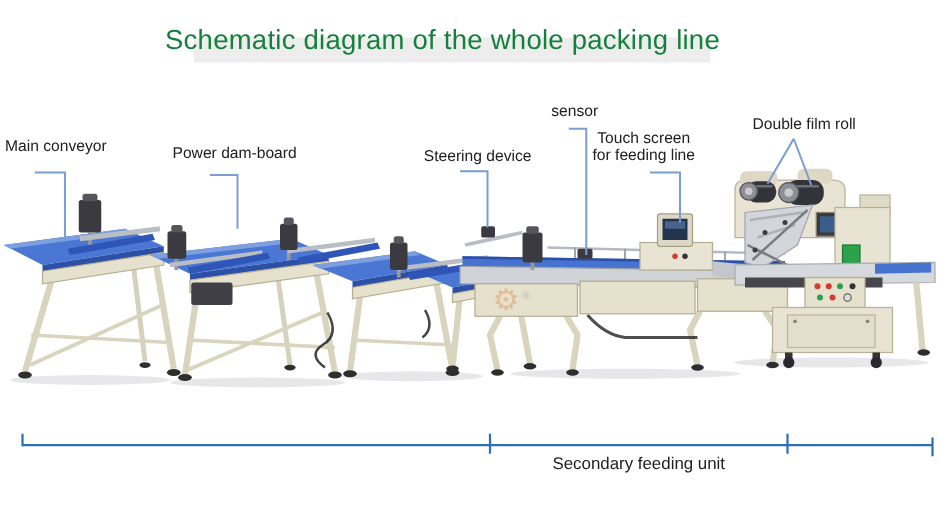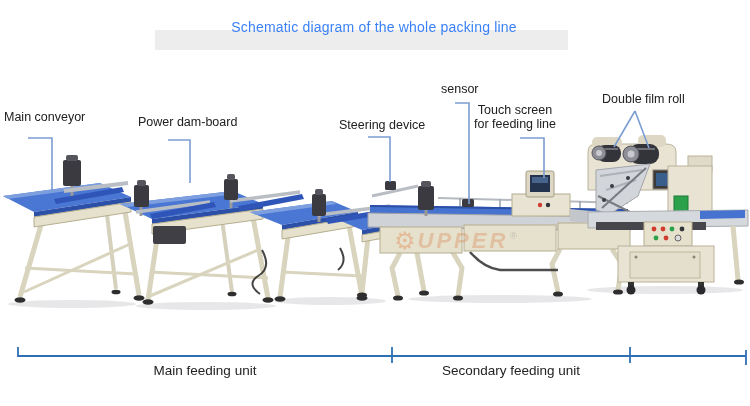--- a/index.html
+++ b/index.html
@@ -3,22 +3,22 @@
 <meta charset="utf-8">
 <style>
   html,body{margin:0;padding:0;background:#fff;}
   #stage{
     position:relative;width:750px;height:406px;overflow:hidden;background:#fff;
     font-family:"Liberation Sans","DejaVu Sans",sans-serif;color:#1b1b1b;
   }
   .abs{position:absolute;}
   #title-band{left:155px;top:30px;width:413px;height:20px;background:#ededed;}
   #page-title{
-    left:152px;top:19px;width:444px;text-align:center;
-    font-size:14px;letter-spacing:.2px;color:#3b82f6;white-space:nowrap;
+    left:132px;top:19px;width:444px;text-align:center;
+    font-size:22px;letter-spacing:.2px;color:#15803d;white-space:nowrap;
   }
   .callout-label{
     font-size:12.5px;color:#202020;white-space:nowrap;line-height:14px;
   }
   #lbl-main-conveyor{left:4px;top:110px;text-align:right;}
   #lbl-power-dam-board{left:138px;top:115px;}
   #lbl-steering-device{left:339px;top:118px;}
   #lbl-sensor{left:441px;top:82px;}
   #lbl-touch-screen{left:465px;top:103px;width:100px;text-align:center;}
   #lbl-double-film-roll{left:602px;top:92px;}
@@ -285,30 +285,28 @@
       <line x1="18" y1="356" x2="746" y2="356"></line>
       <line x1="18" y1="347" x2="18" y2="357"></line>
       <line x1="392" y1="347" x2="392" y2="363"></line>
       <line x1="630" y1="347" x2="630" y2="363"></line>
       <line x1="746" y1="350" x2="746" y2="365"></line>
     </g>
   </svg>
 
   <div class="abs" id="watermark">
     <span class="gear">⚙</span>
-    <span class="wm-text">UPPER</span>
     <span class="wm-reg">®</span>
   </div>
 
   <div class="abs callout-label" id="lbl-main-conveyor">Main conveyor</div>
   <div class="abs callout-label" id="lbl-power-dam-board">Power dam-board</div>
   <div class="abs callout-label" id="lbl-steering-device">Steering device</div>
   <div class="abs callout-label" id="lbl-sensor">sensor</div>
   <div class="abs callout-label" id="lbl-touch-screen">
     <div>Touch screen</div>
     <div>for feeding line</div>
   </div>
   <div class="abs callout-label" id="lbl-double-film-roll">Double film roll</div>
 
-  <div class="abs section-label" id="lbl-main-feeding">Main feeding unit</div>
   <div class="abs section-label" id="lbl-secondary-feeding">Secondary feeding unit</div>
 
 </div>
 
 </body></html>

